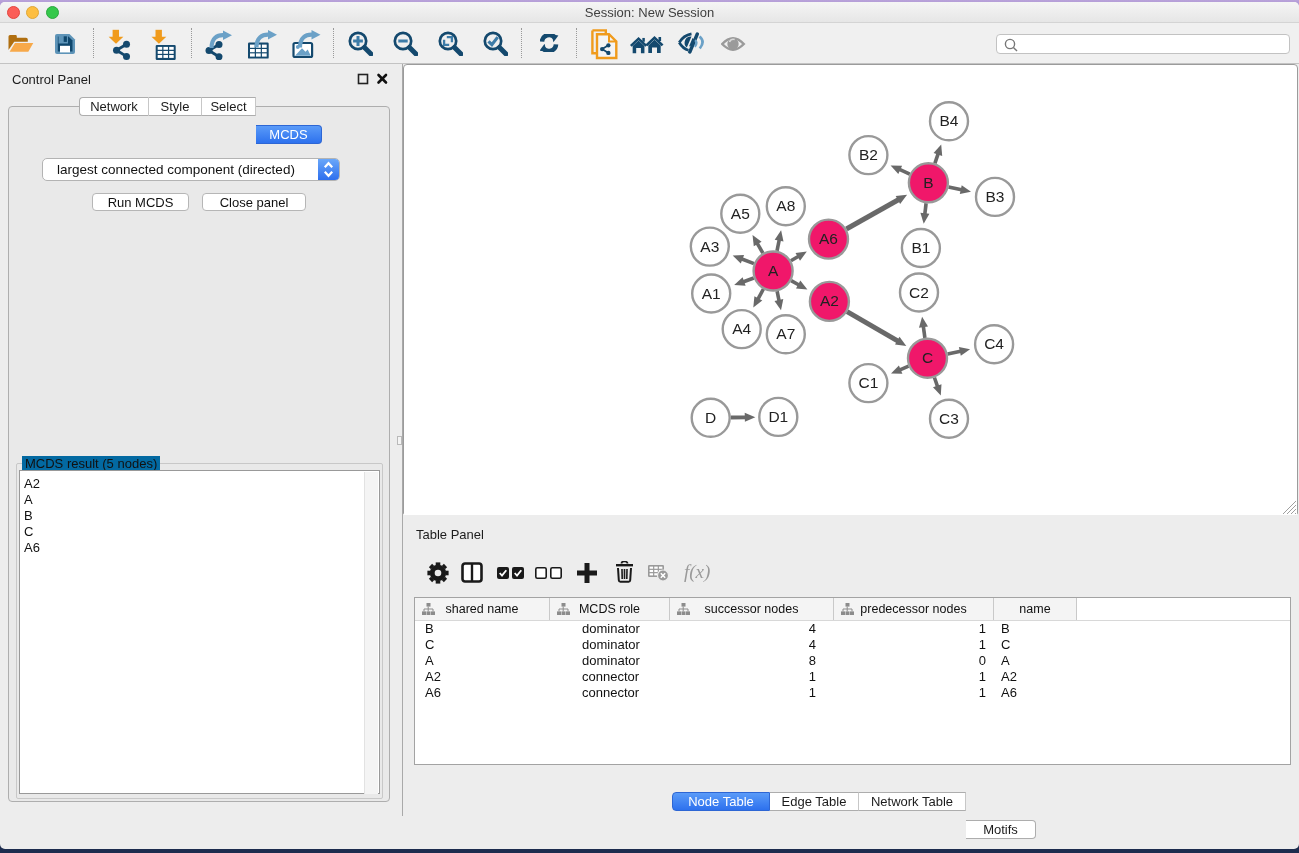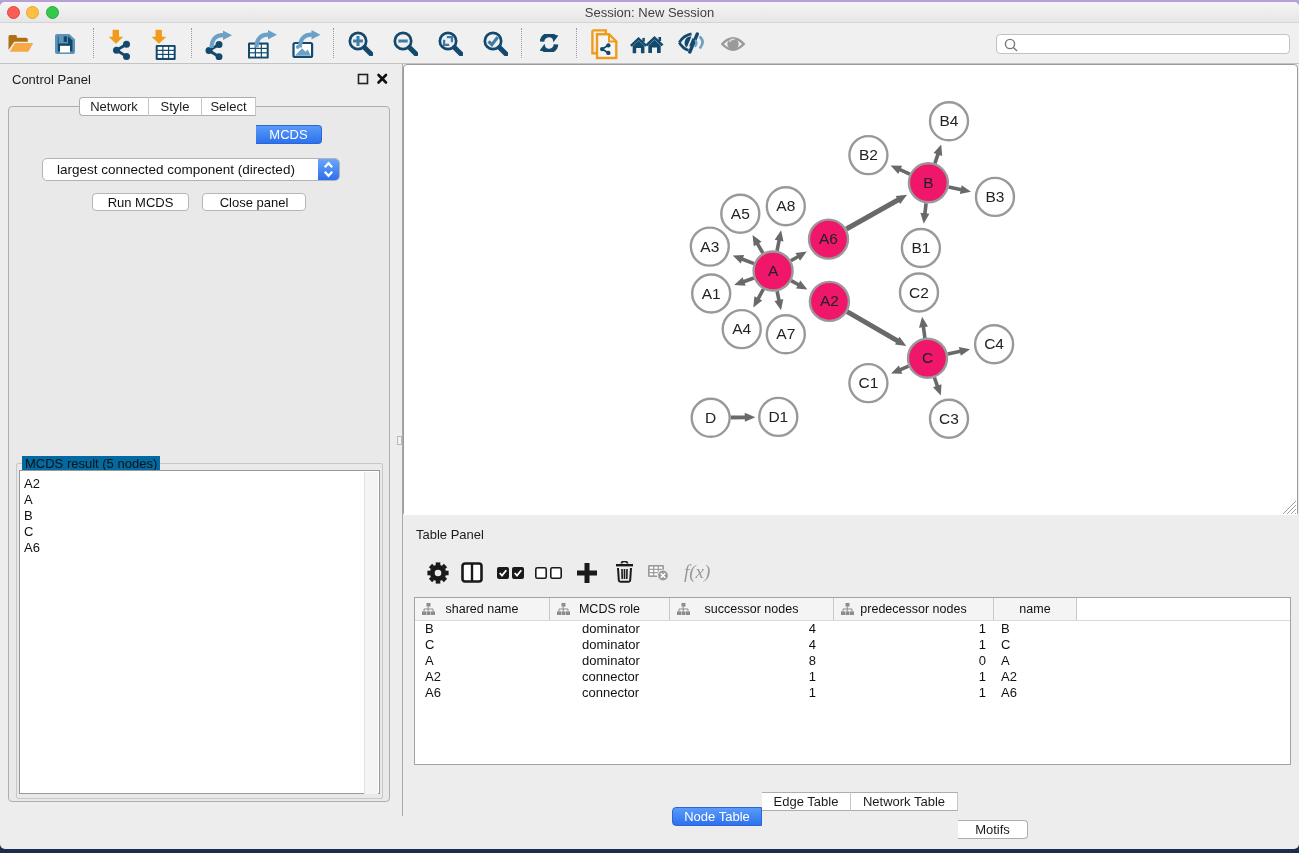--- a/index.html
+++ b/index.html
@@ -511,19 +511,19 @@
       <div class="cell" style="left:255px;top:71px;width:146px;text-align:right;">1</div>
       <div class="cell" style="left:419px;top:71px;width:152px;text-align:right;">1</div>
       <div class="cell" style="left:586px;top:71px;">A2</div>
       <div class="cell" style="left:10px;top:87px;">A6</div>
       <div class="cell" style="left:167px;top:87px;">connector</div>
       <div class="cell" style="left:255px;top:87px;width:146px;text-align:right;">1</div>
       <div class="cell" style="left:419px;top:87px;width:152px;text-align:right;">1</div>
       <div class="cell" style="left:586px;top:87px;">A6</div>
     </div>
     <div class="btabs" style="left:269px;top:276px;">
-        <div class="tab first sel" style="width:90px;margin-top:15px;">Node Table</div>
+        <div class="tab first sel" style="width:98px;">Node Table</div>
         <div class="tab" style="width:89px;">Edge Table</div>
         <div class="tab" style="width:107px;">Network Table</div>
         <div class="tab last" style="width:70px;">Motifs</div>
       </div>
   </div>
 </div>
 
 </body></html>

